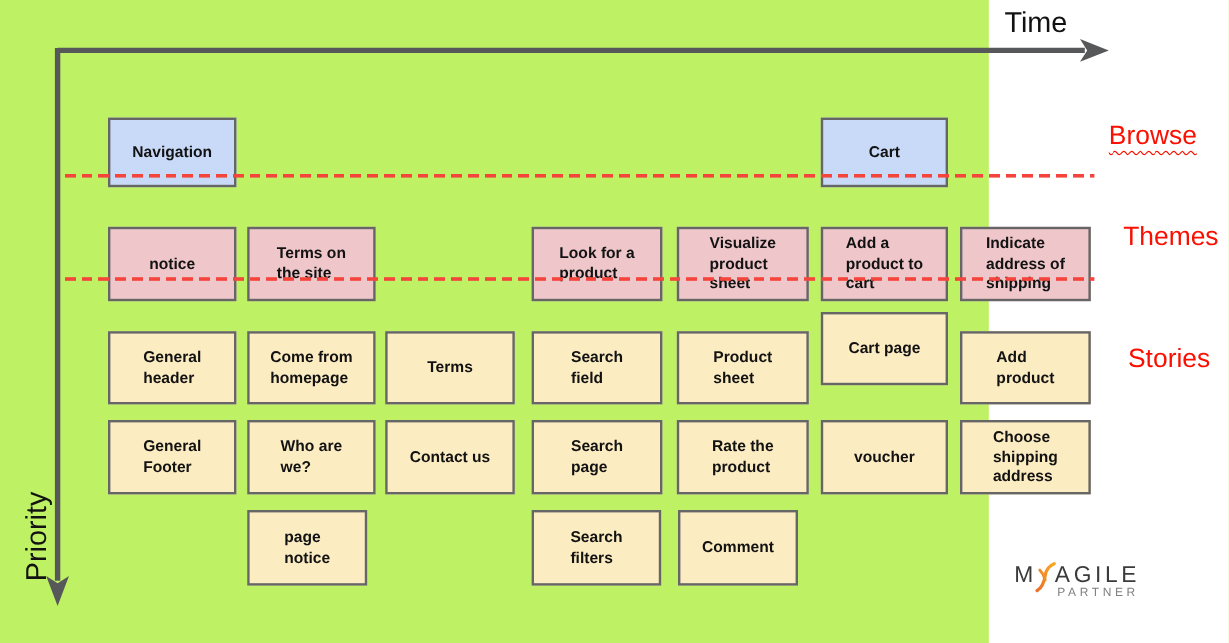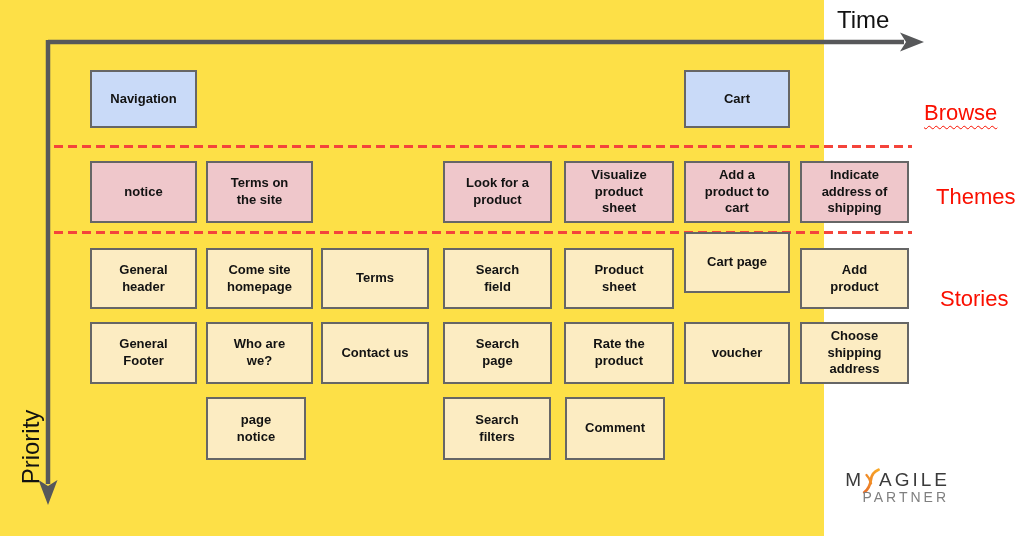--- a/index.html
+++ b/index.html
@@ -7,37 +7,37 @@
     --box-border:#666666; --axis-color:#57585a; --divider-color:#f4443b;
     --label-color:#fa0f00; --text-color:#121212;
     --logo-text:#3b3b3b; --logo-sub:#7f7f7f;
   }
   *{box-sizing:border-box; margin:0; padding:0;}
   html,body{width:1024px; height:536px;}
   body{
     font-family:"Liberation Sans", sans-serif;
     background:#ffffff; overflow:hidden; position:relative;
   }
-  .canvas{position:absolute; inset:0; width:824px; height:536px; background:#fde047;padding-left:24px;}
+  .canvas{position:absolute; inset:0; width:824px; height:536px; background:#bef264;padding-left:24px;}
   .axes{position:absolute; left:0; top:0; pointer-events:none;}
   .axis-label{
     position:absolute; color:var(--text-color); font-size:24px; line-height:1.1;
     white-space:nowrap;
   }
   .time-label{left:837px; top:7px;}
   .priority-label{
     left:-16px; top:435px; width:92px; height:24px; text-align:center;
     transform:rotate(-90deg);
   }
   .box{
     position:absolute;
     border:2px solid var(--box-border);
     display:flex; align-items:center; justify-content:center;
-    text-align:center; font-weight:bold; font-size:13px; line-height:1.3;
-    color:var(--text-color); white-space:pre-line; padding:2px;
+    font-weight:bold; font-size:13px; line-height:1.3;
+    color:var(--text-color); white-space:pre-line; padding:2px;margin-top:28px;
   }
   .theme{background:var(--theme-fill);}
   .epic{background:var(--epic-fill);}
   .story{background:var(--story-fill);}
   .divider{
     position:absolute; left:54px; width:858px; height:3px;
     background:repeating-linear-gradient(to right, var(--divider-color) 0 9px, transparent 9px 14px);
   }
   .layer-label{
     position:absolute; color:var(--label-color); font-size:22px; line-height:1.15;
@@ -50,21 +50,21 @@
   .logo{
     position:absolute; left:838px; top:466px; width:112px;
     display:flex; flex-direction:column; align-items:flex-end;
   }
   .logo-main{
     display:flex; align-items:flex-end; color:var(--logo-text);
     font-size:19px; letter-spacing:3px; line-height:1; font-weight:500;
   }
   .logo-swoosh{width:18px; height:30px; margin:0 -1px -7px -2px;}
   .logo-sub{
-    color:var(--logo-sub); font-size:14px; letter-spacing:3px; line-height:1;
+    color:var(--logo-sub); font-size:10px; letter-spacing:3px; line-height:1;
     margin-top:1px; margin-right:1px;
   }
 </style>
 </head>
 <body>
 
 <div class="canvas">
 
   <svg class="axes" width="1024" height="536" viewBox="0 0 1024 536">
     <g>
@@ -103,21 +103,21 @@
 address of
 shipping</div>
   </div>
 
   <div class="divider" style="top:231px"></div>
 
   <div>
 
     <div class="box story" style="left:90px;top:248px;width:107px;height:61px">General
 header</div>
-    <div class="box story" style="left:206px;top:248px;width:107px;height:61px">Come site
+    <div class="box story" style="left:206px;top:248px;width:107px;height:61px">Come from
 homepage</div>
     <div class="box story" style="left:321px;top:248px;width:108px;height:61px">Terms</div>
     <div class="box story" style="left:443px;top:248px;width:109px;height:61px">Search
 field</div>
     <div class="box story" style="left:564px;top:248px;width:110px;height:61px">Product
 sheet</div>
     <div class="box story" style="left:684px;top:232px;width:106px;height:61px">Cart page</div>
     <div class="box story" style="left:800px;top:248px;width:109px;height:61px">Add
 product</div>
 

